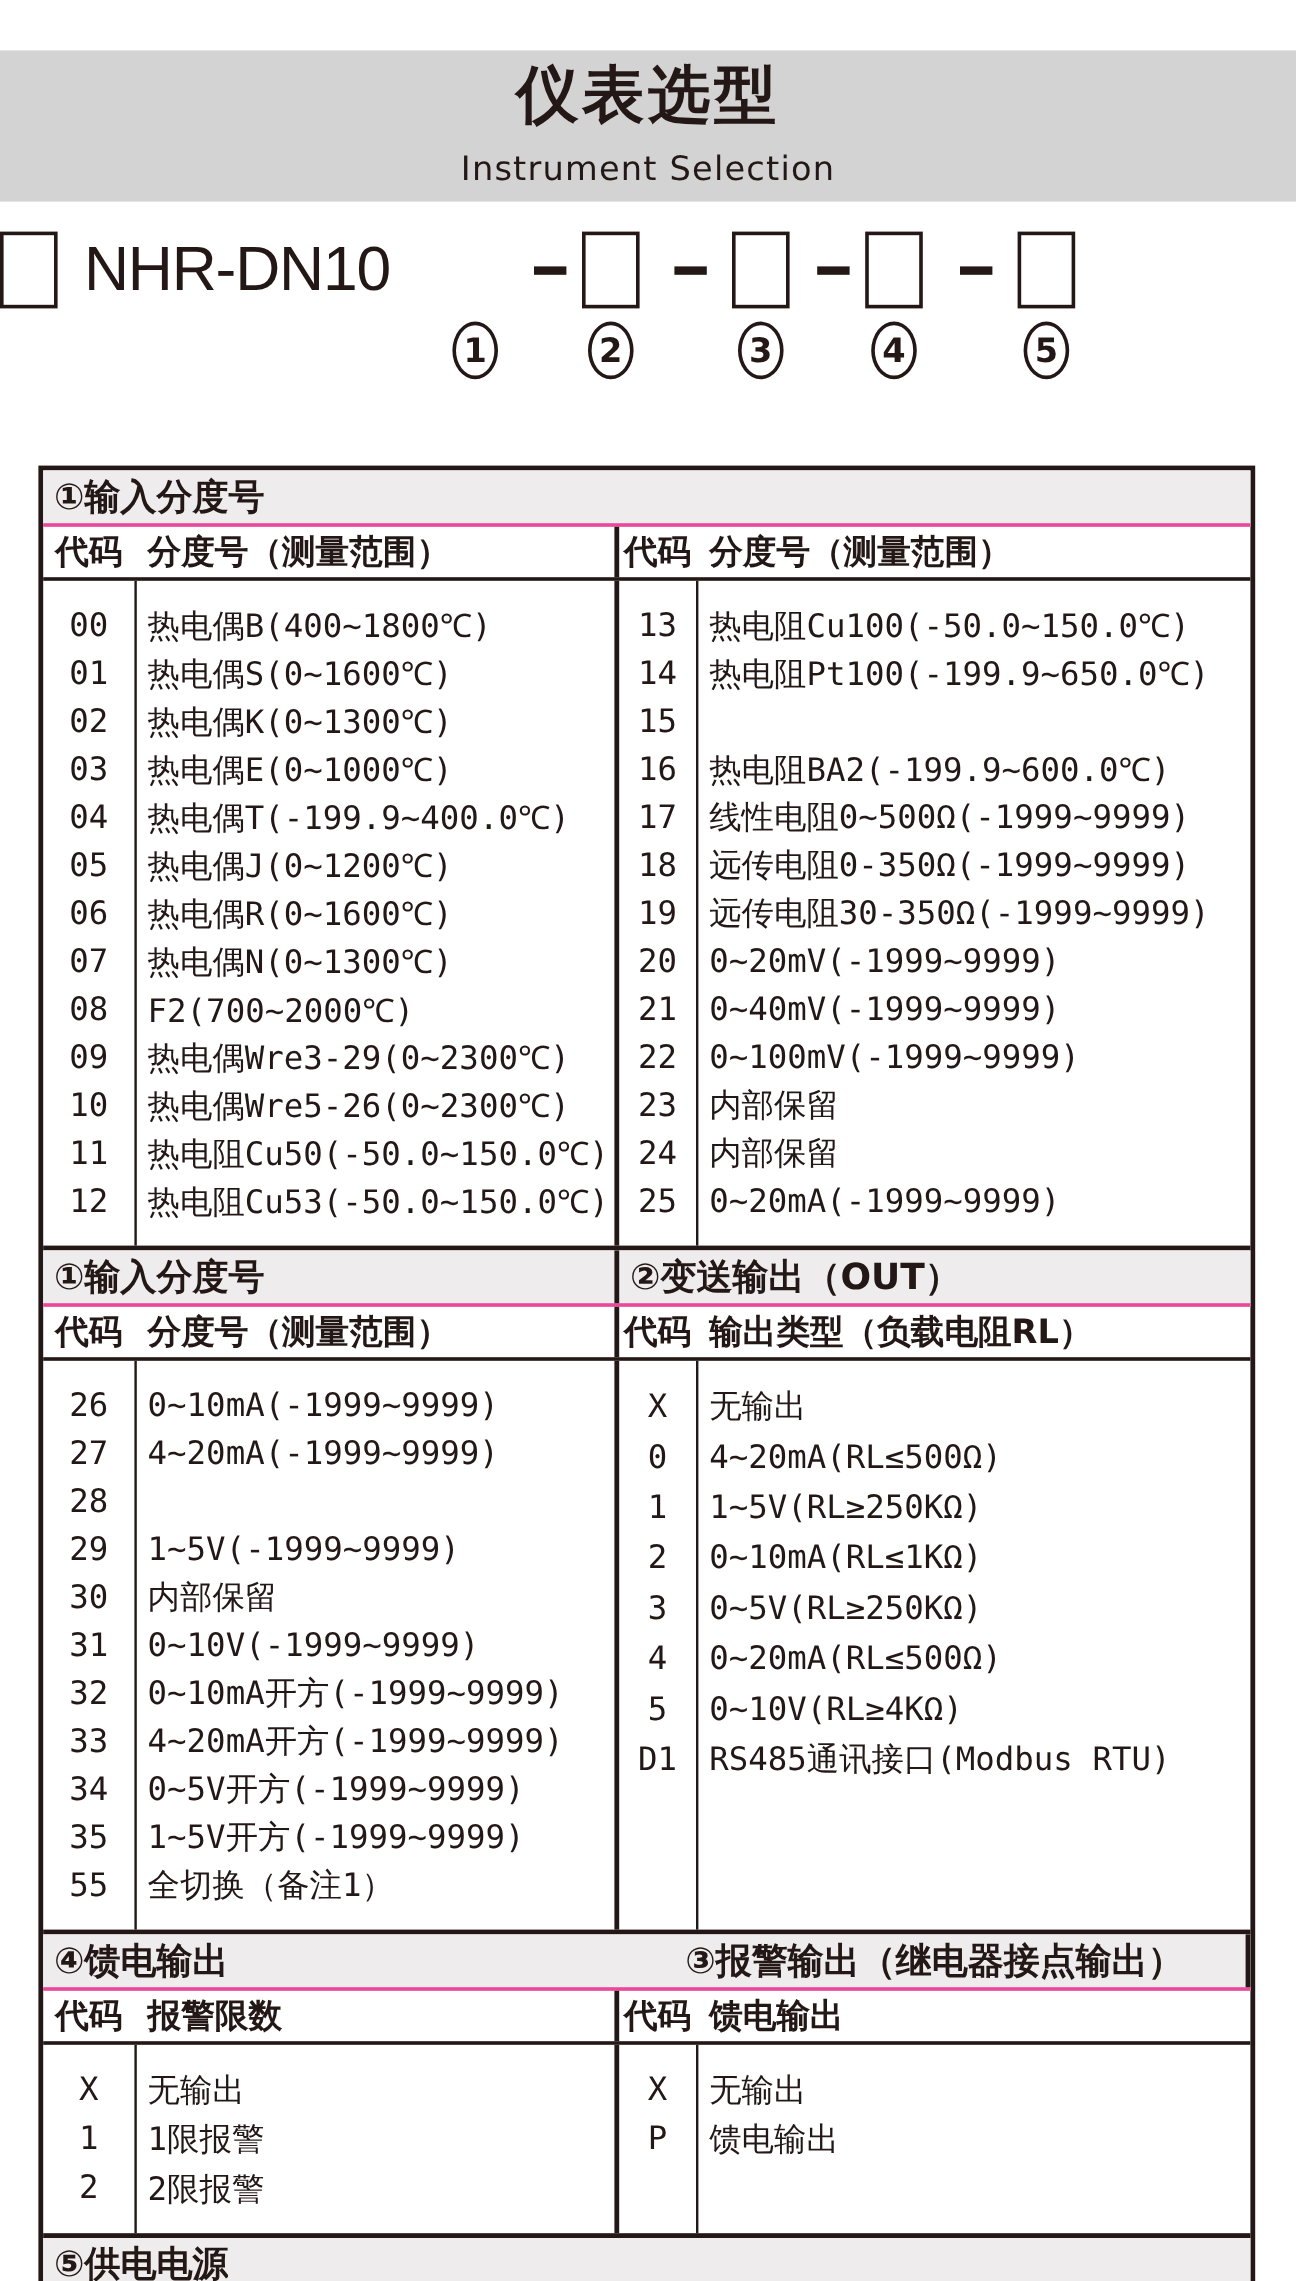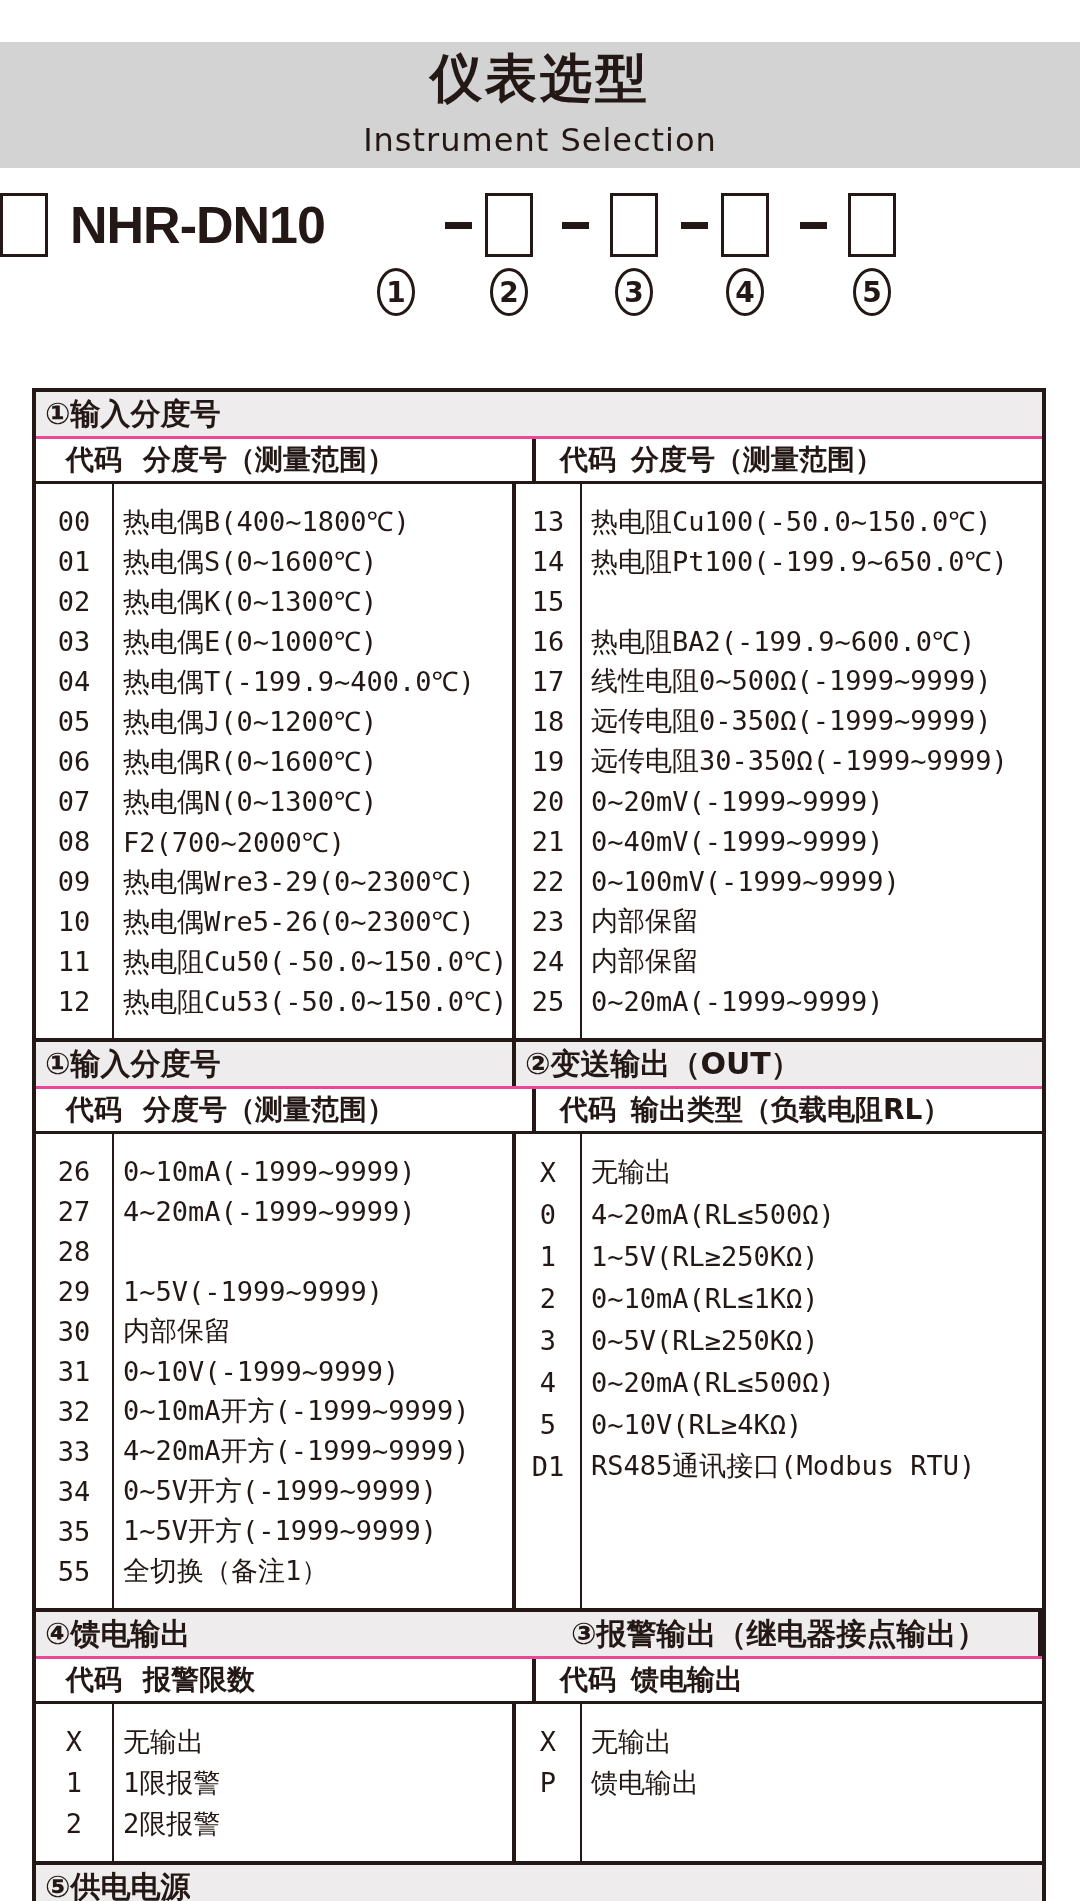--- a/index.html
+++ b/index.html
@@ -7,26 +7,26 @@
     width:1080px;height:1901px;background:#ffffff;color:#231815;
     font-family:"DejaVu Sans","Liberation Sans",sans-serif;
     position:relative;overflow:hidden;
   }
   
   .title-band{
     margin-top:42px;height:126px;background:#d3d3d3;
     display:flex;flex-direction:column;align-items:center;justify-content:center;
   }
   .title{font-size:52px;font-weight:bold;letter-spacing:3px;line-height:1.05;}
-  .subtitle{font-size:32px;margin-top:16px;letter-spacing:1px;}
+  .subtitle{font-size:28px;margin-top:16px;letter-spacing:1px;}
   
   .model-area{position:relative;height:160px;margin-top:24px;}
   .model-code{
     position:absolute;left:70px;top:0;height:66px;line-height:66px;
-    font-size:52px;font-weight:bold;letter-spacing:-1px;
+    font-size:52px;font-weight:normal;letter-spacing:-1px;
     font-family:"Liberation Sans","DejaVu Sans",sans-serif;
   }
   .dash{position:absolute;top:30px;width:27px;height:7px;background:#231815;}
   .dash:nth-of-type(1){left:321px;}
   .dash:nth-of-type(2){left:445px;}
   .dash:nth-of-type(3){left:562px;}
   .dash:nth-of-type(4){left:681px;}
   .dash:nth-of-type(5){left:800px;}
   .mbox{position:absolute;top:1px;width:48px;height:64px;border:3px solid #231815;background:#fff;box-sizing:border-box;}
   .mbox:nth-of-type(6){left:372px;}
@@ -53,21 +53,21 @@
   .section:first-child{border-top:none;}
   .sec-band{
     background:#eeecec;border-bottom:3px solid #ec4899;
     display:flex;align-items:center;height:44px;
     font-size:30px;font-weight:bold;
   }
   .sec-band .cell{padding-left:9px;box-sizing:border-box;white-space:nowrap;overflow:hidden;}
   .sec-band .cell.lft{width:480px;border-right:4px solid #231815;height:100%;display:flex;align-items:center;flex:none;}
   .sec-band .cell.rgt{flex:1;}
   .colhead{display:flex;height:42px;border-bottom:3px solid #231815;font-weight:bold;font-size:28px;}
-  .colhead .panel{display:flex;align-items:center;margin-left:20px;}
+  .colhead .panel{display:flex;align-items:center;}
   .panel-l{width:476px;border-right:4px solid #231815;flex:none;box-sizing:content-box;}
   .panel-r{flex:1;}
   .code{flex:none;text-align:center;white-space:nowrap;}
   .panel-l .code,.full .code{width:76px;}
   .panel-r .code{width:64px;}
   .desc{flex:1;padding-left:11px;white-space:nowrap;overflow:hidden;}
   .rows-wrap{display:flex;align-items:stretch;}
   .rows{position:relative;padding:17px 0;}
   .rows::before{content:"";position:absolute;top:0;bottom:0;width:2px;background:#231815;}
   .panel-l.rows::before,.full.rows::before{left:76px;}

